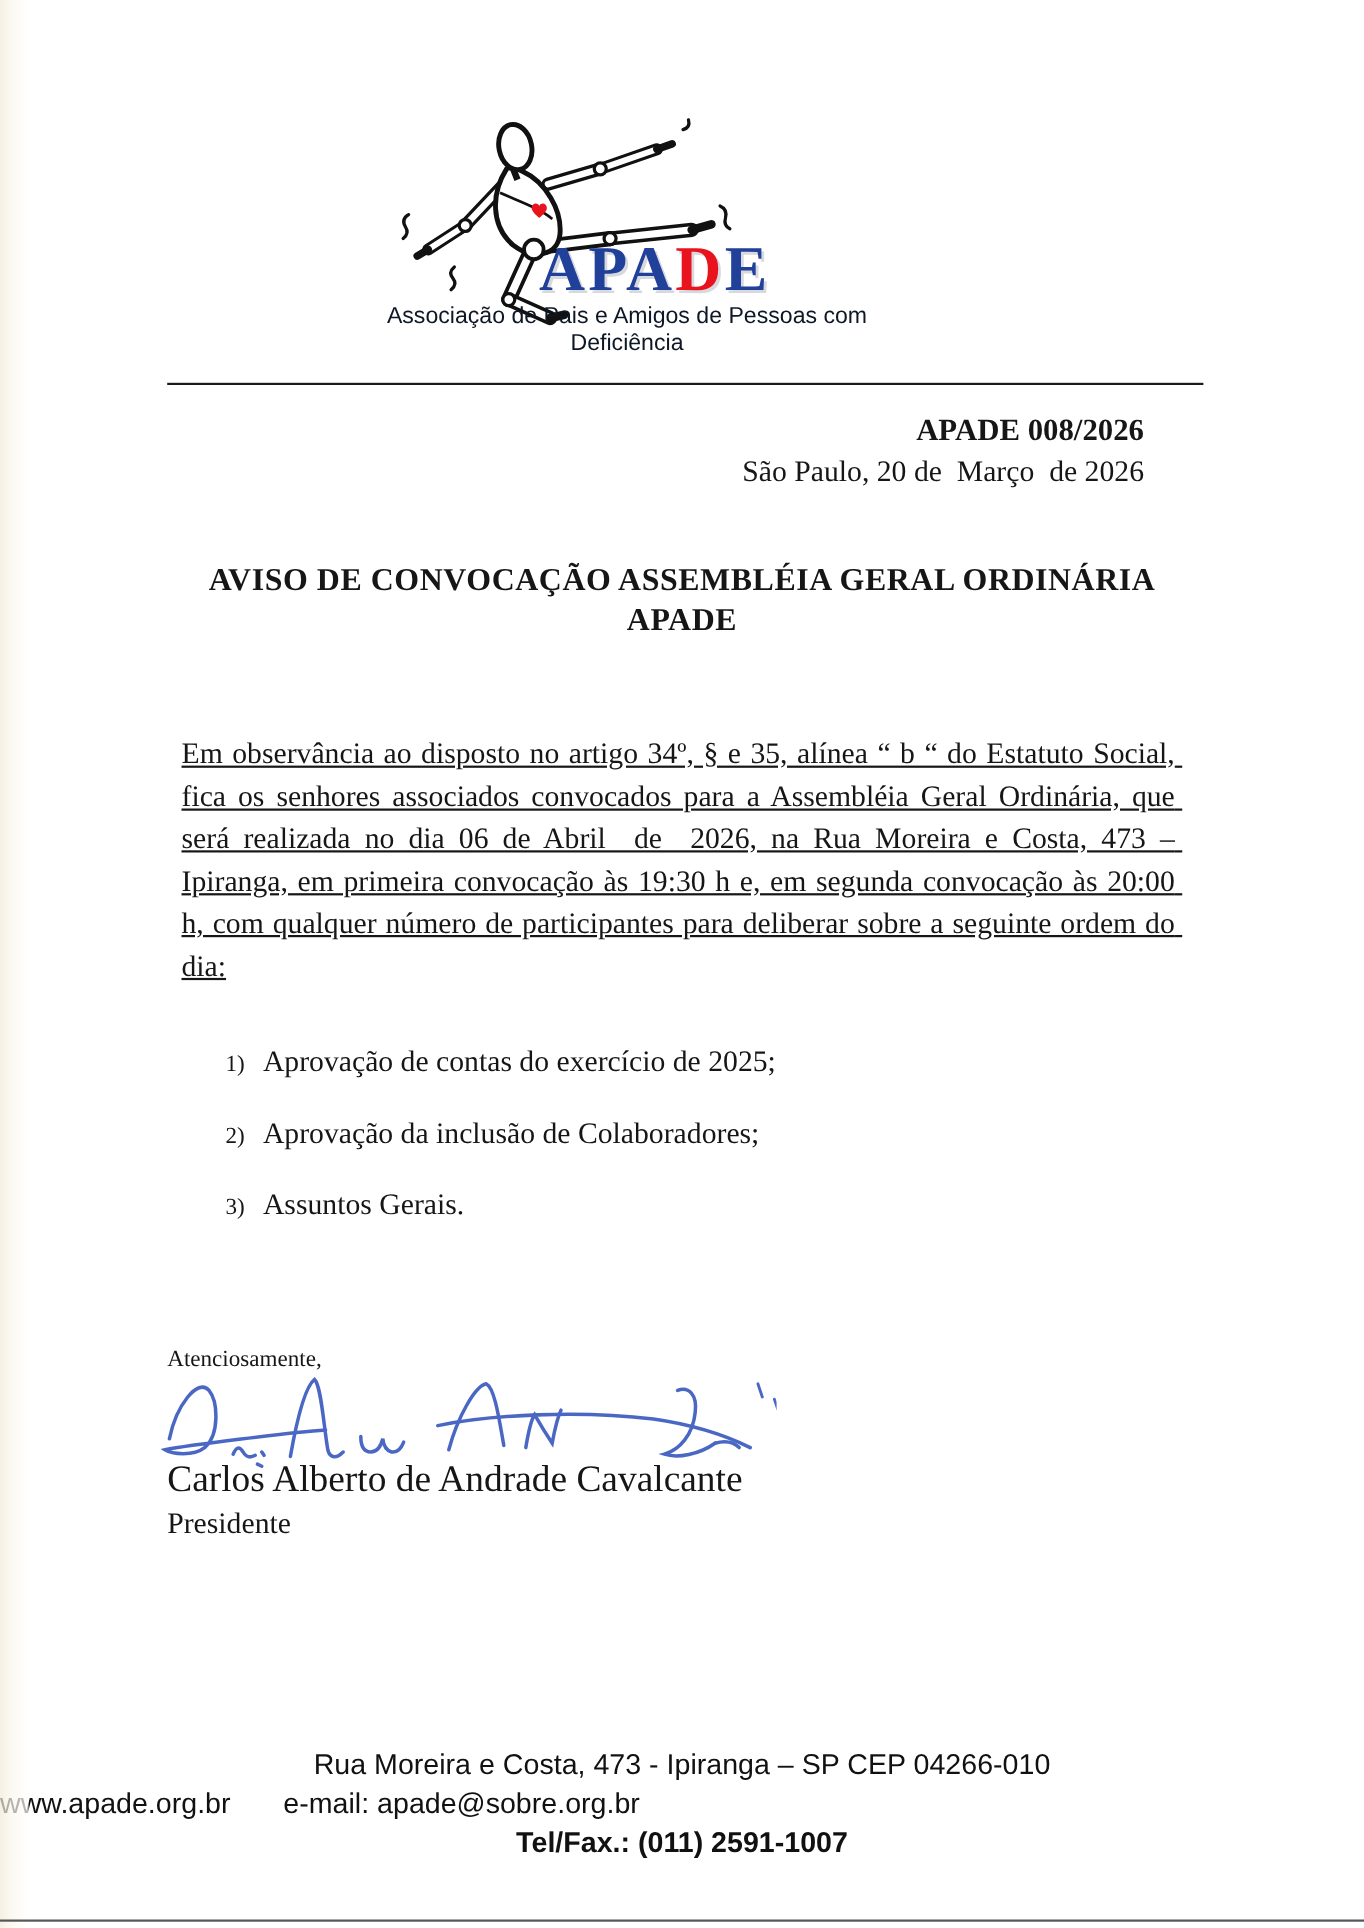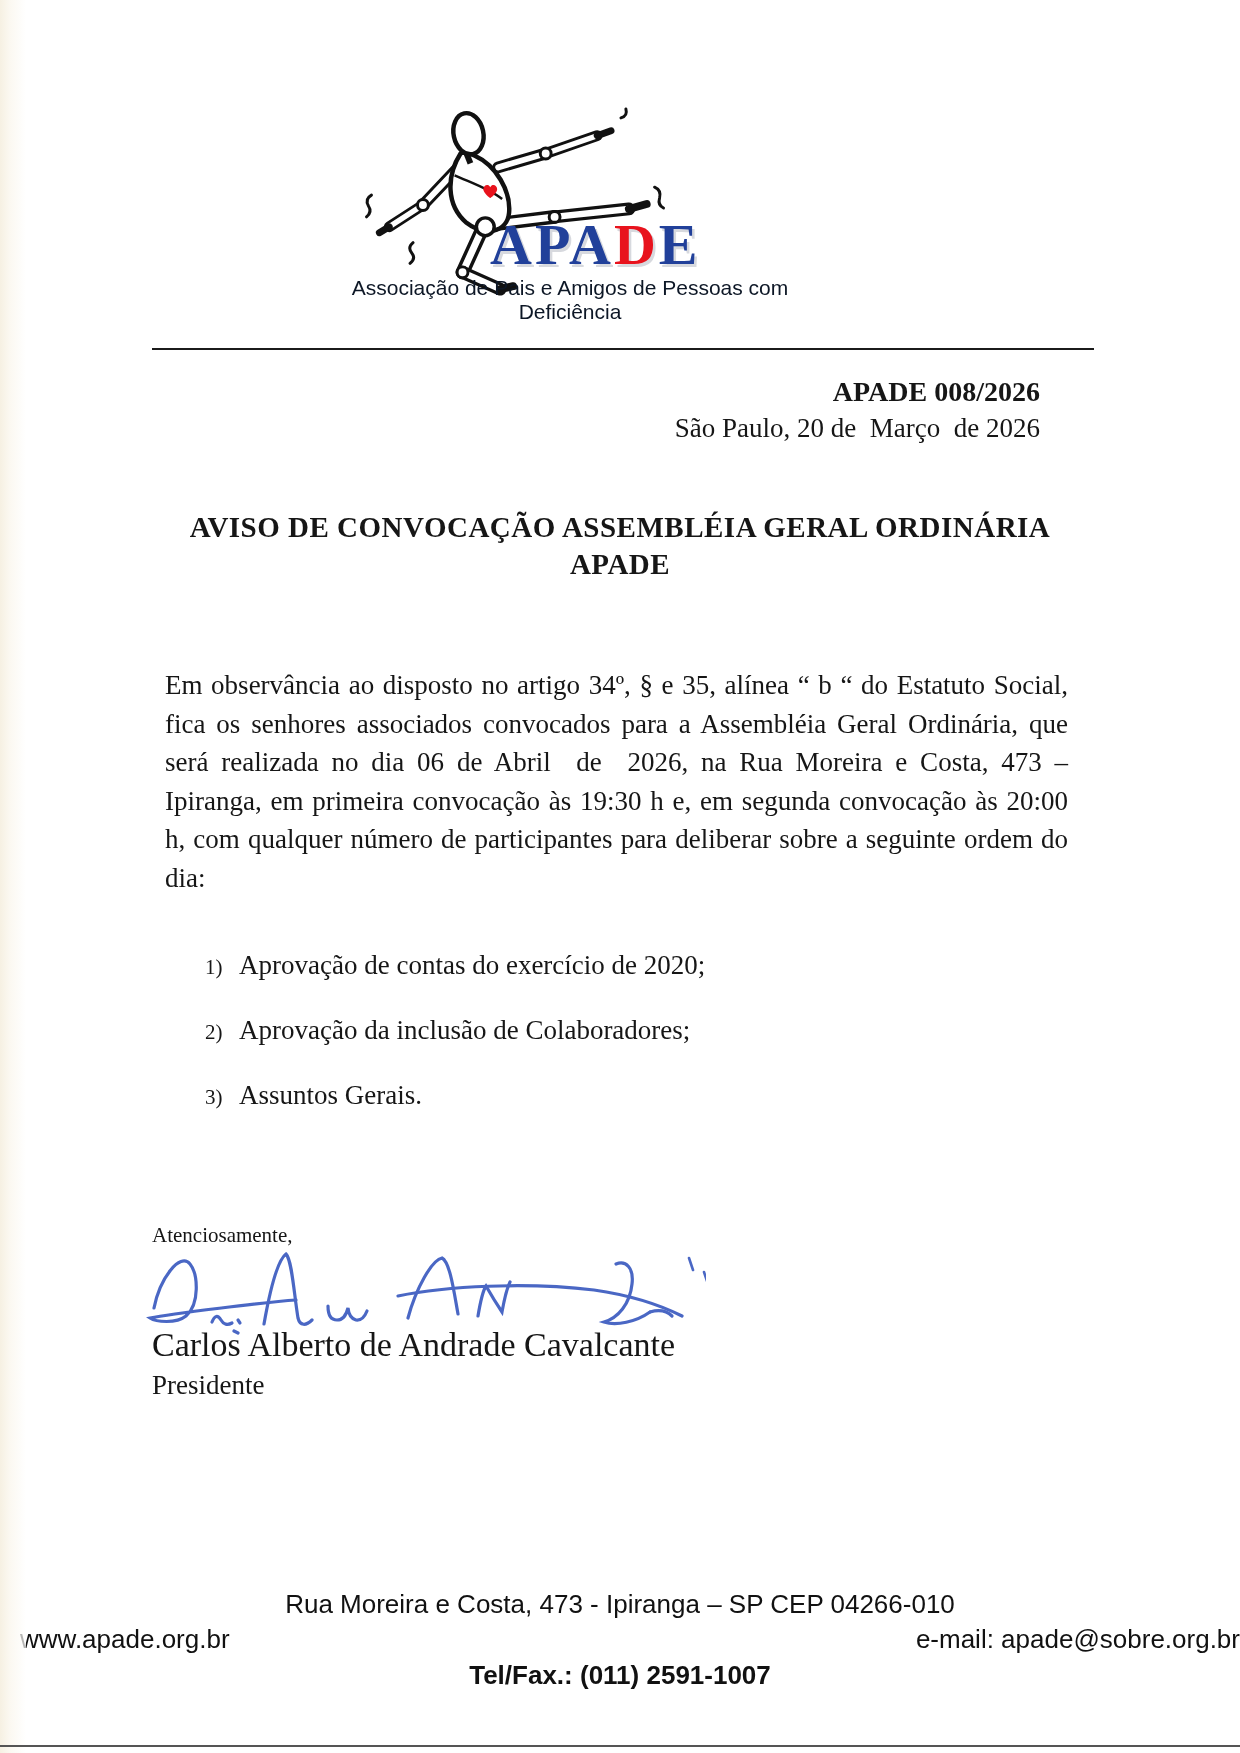--- a/index.html
+++ b/index.html
@@ -56,41 +56,41 @@
   .doc-title{
     margin-top:62px;
     text-align:center;
     font-weight:bold;font-size:29px;letter-spacing:.5px;
     line-height:1.3;
   }
   
   .body-par{
     margin:82px 172px 0 165px;
     font-size:27px;line-height:1.43;
-    text-align:justify;white-space:pre-wrap;
+    text-align:justify;white-space:pre-wrap;text-decoration:underline;
   }
   .agenda{margin:52px 0 0 205px;}
   .agenda-item{display:flex;align-items:baseline;margin-bottom:34px;}
   .agenda-marker{font-size:21px;width:34px;flex:0 0 34px;}
   .agenda-text{font-size:27px;}
   
   .closing{margin:112px 0 0 152px;font-size:21px;}
   .sig-wrap{position:relative;height:96px;margin-top:-14px;}
   .sig-ink{position:absolute;left:146px;top:-4px;pointer-events:none;}
   .signer-name{margin:-8px 0 0 152px;font-size:34px;line-height:1.35;}
   .signer-role{margin:2px 0 0 152px;font-size:27px;}
   
   .footer{
     margin-top:186px;
     text-align:center;
     font-family:"Liberation Sans",sans-serif;
     font-size:26px;color:#111;
     line-height:1.38;
   }
-  .footer-line2{display:flex;justify-content:space-between;gap:48px;padding-left:20px;}
+  .footer-line2{display:flex;justify-content:flex-start;gap:48px;}
   .footer-telfax{font-weight:bold;}
   .bottom-rule{
     position:absolute;left:0;right:0;bottom:6px;
     border-top:2px solid #555;
   }
 </style>
 </head>
 <body>
 
 <div class="page">
@@ -160,21 +160,21 @@
   <div class="doc-title">
     <div>AVISO DE CONVOCAÇÃO ASSEMBLÉIA GERAL ORDINÁRIA</div>
     <div>APADE</div>
   </div>
 
   <div class="body-par">Em observância ao disposto no artigo 34º, § e 35, alínea “ b “ do Estatuto Social, fica os senhores associados convocados para a Assembléia Geral Ordinária, que será realizada no dia 06 de Abril  de  2026, na Rua Moreira e Costa, 473 – Ipiranga, em primeira convocação às 19:30 h e, em segunda convocação às 20:00 h, com qualquer número de participantes para deliberar sobre a seguinte ordem do dia:</div>
 
   <div class="agenda">
     <div class="agenda-item">
       <span class="agenda-marker">1)</span>
-      <span class="agenda-text">Aprovação de contas do exercício de 2020;</span>
+      <span class="agenda-text">Aprovação de contas do exercício de 2025;</span>
     </div>
     <div class="agenda-item">
       <span class="agenda-marker">2)</span>
       <span class="agenda-text">Aprovação da inclusão de Colaboradores;</span>
     </div>
     <div class="agenda-item">
       <span class="agenda-marker">3)</span>
       <span class="agenda-text">Assuntos Gerais.</span>
     </div>
   </div>

